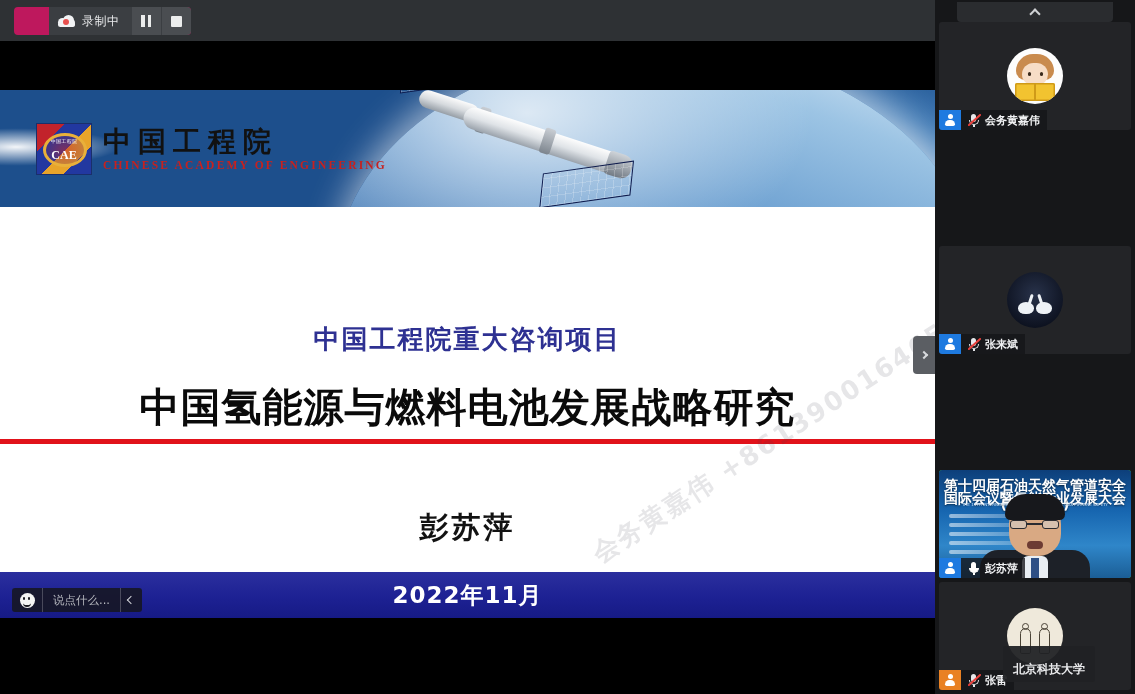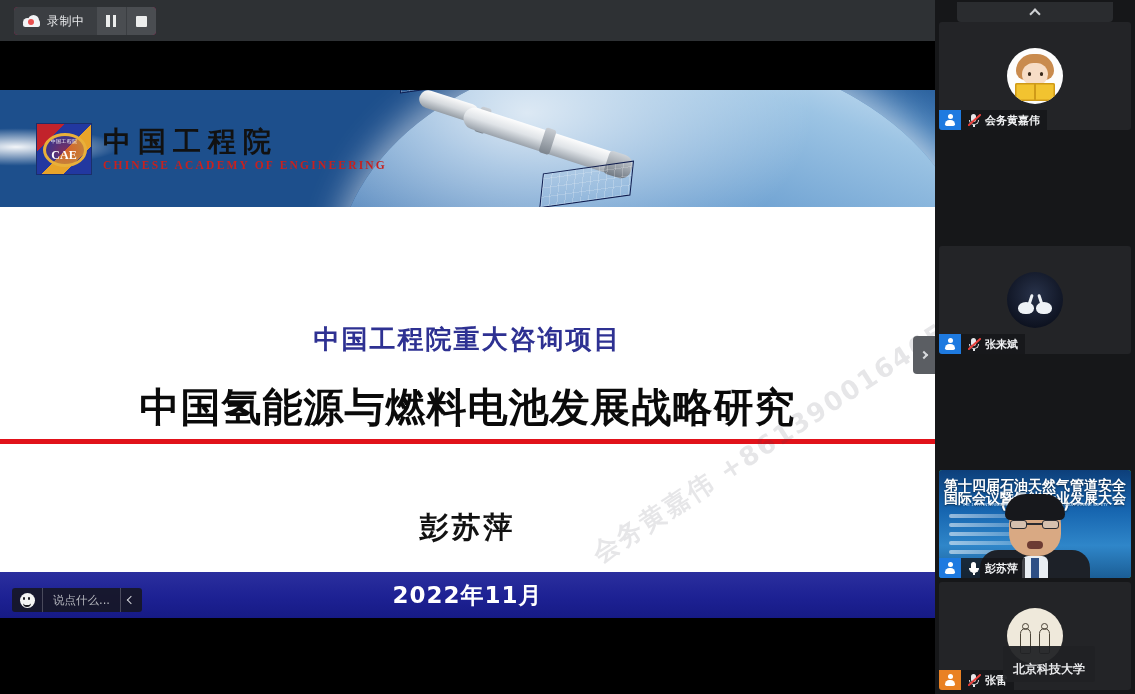--- a/index.html
+++ b/index.html
@@ -15,21 +15,21 @@
     position:absolute; left:0; top:0; width:935px; height:694px;
     background:#000;
   }
   #topbar{
     position:absolute; left:0; top:0; width:935px; height:41px;
     background:#2e3134;
   }
   #recpill{
     position:absolute; left:14px; top:7px; height:28px;
     display:flex; align-items:stretch;
-    background:#be185d; border-radius:4px; overflow:hidden;
+    background:#be185d; border-radius:4px; overflow:hidden;padding-left:35px;
   }
   #recpill .lbl{
     display:flex; align-items:center; gap:7px;
     padding:0 11px 0 9px; background:#3b3e42;
   }
   #recpill .lbl .txt{ color:#e9eaec; font-size:12px; letter-spacing:.5px; }
   .cloud-ico{ position:relative; width:17px; height:12px; }
   .cloud-ico .c1,.cloud-ico .c2,.cloud-ico .c3{
     position:absolute; background:#f2f3f5; border-radius:50%;
   }

